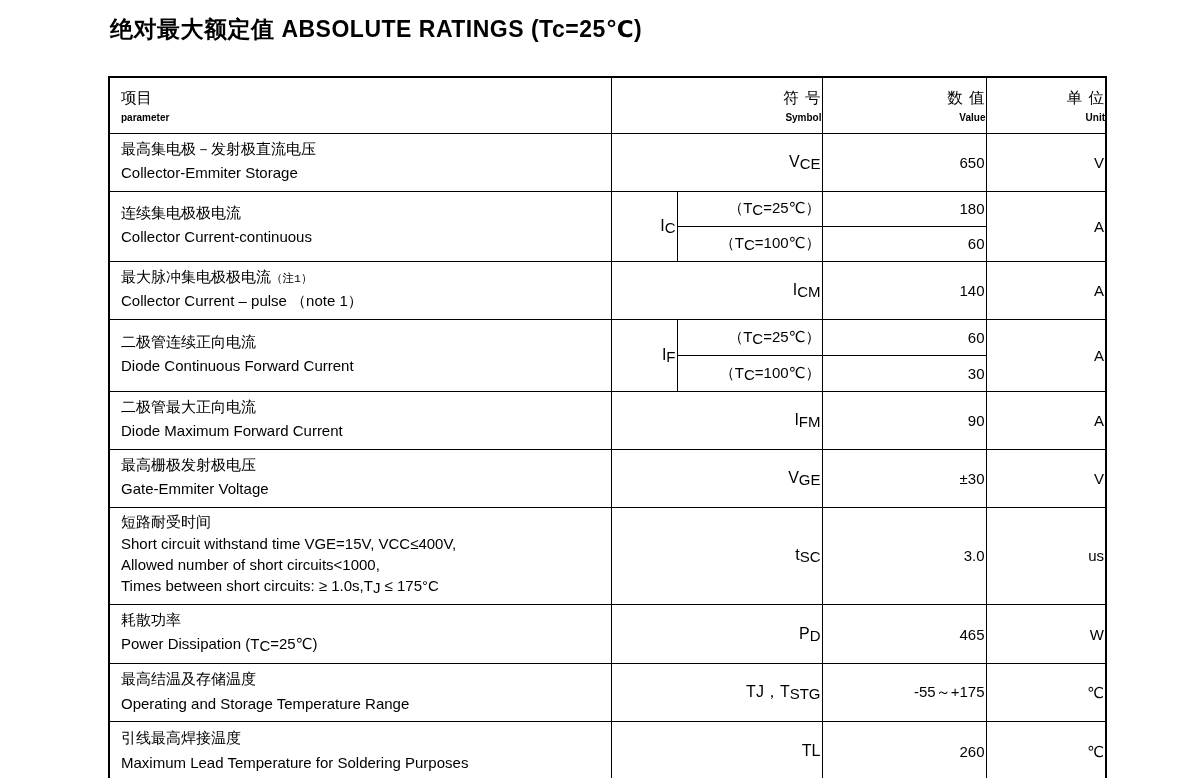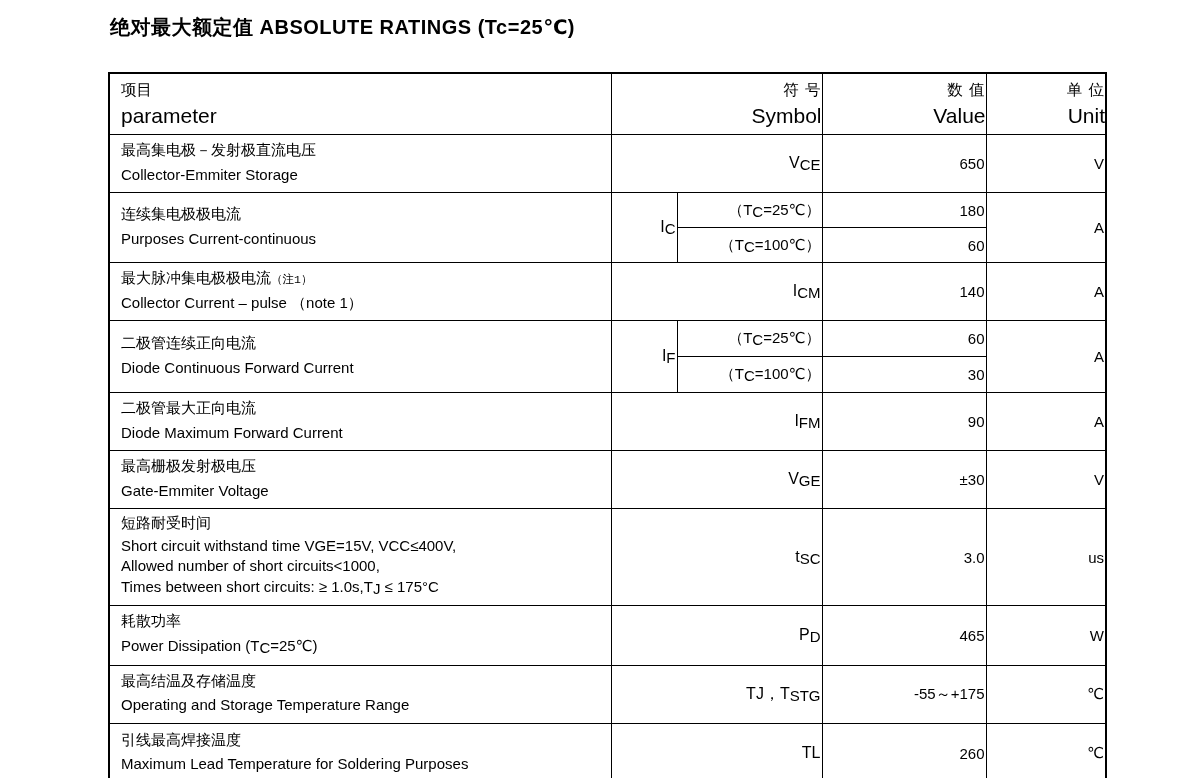--- a/index.html
+++ b/index.html
@@ -5,42 +5,42 @@
   * { box-sizing: border-box; }
   html,body { margin:0; padding:0; background:#ffffff; }
   body {
     width:1187px; height:778px;
     font-family:"Liberation Sans","DejaVu Sans",sans-serif;
     color:#000;
     position:relative;
   }
   .page { position:absolute; left:108px; top:14px; width:999px; }
   .title {
-    font-size:20px;
+    font-size:23px;
     font-weight:bold;
     letter-spacing:0.5px;
     margin:0 0 0 2px;
     white-space:nowrap;
   }
   table.ratings {
     border-collapse:collapse;
     table-layout:fixed;
     width:997px;
     margin-top:31px;
     border:2px solid #000;
   }
   table.ratings th, table.ratings td {
     border:1px solid #000;
     vertical-align:middle;
     font-size:15px;
     overflow:hidden;
   }
   th { font-weight:normal; padding:0; }
   .hdr-zh { font-size:15.5px; letter-spacing:1px; }
-  .hdr-en { font-weight:normal; font-size:21px; margin-top:3px; }
+  .hdr-en { font-weight:bold; font-size:10px; margin-top:3px; }
   .hdr-param { text-align:left; padding:6px 8px 6px 11px; }
   .hdr-param .hdr-zh { letter-spacing:0; }
   .param {
     text-align:left;
     padding:6px 8px 6px 11px;
     line-height:1.5;
   }
   .param .zh { font-size:15px;font-family:Liberation Mono, monospace; }
   .param .en { font-size:15px; }
   .zh-note { font-size:11.5px; }
@@ -91,21 +91,21 @@
         <div class="en">Collector-Emmiter Storage</div>
       </td>
       <td colspan="2" class="center"><span class="sym">V</span><span class="sub">CE</span></td>
       <td class="center">650</td>
       <td class="center">V</td>
     </tr>
 
     <tr style="height:35px">
       <td rowspan="2" class="param">
         <div class="zh">连续集电极极电流</div>
-        <div class="en">Purposes Current-continuous</div>
+        <div class="en">Collector Current-continuous</div>
       </td>
       <td rowspan="2" class="center"><span class="sym">I</span><span class="sub">C</span></td>
       <td class="center cond"><span>（T</span><span class="sub">C</span><span>=25℃）</span></td>
       <td class="center">180</td>
       <td rowspan="2" class="center">A</td>
     </tr>
     <tr style="height:35px">
       <td class="center cond"><span>（T</span><span class="sub">C</span><span>=100℃）</span></td>
       <td class="center">60</td>
     </tr>

